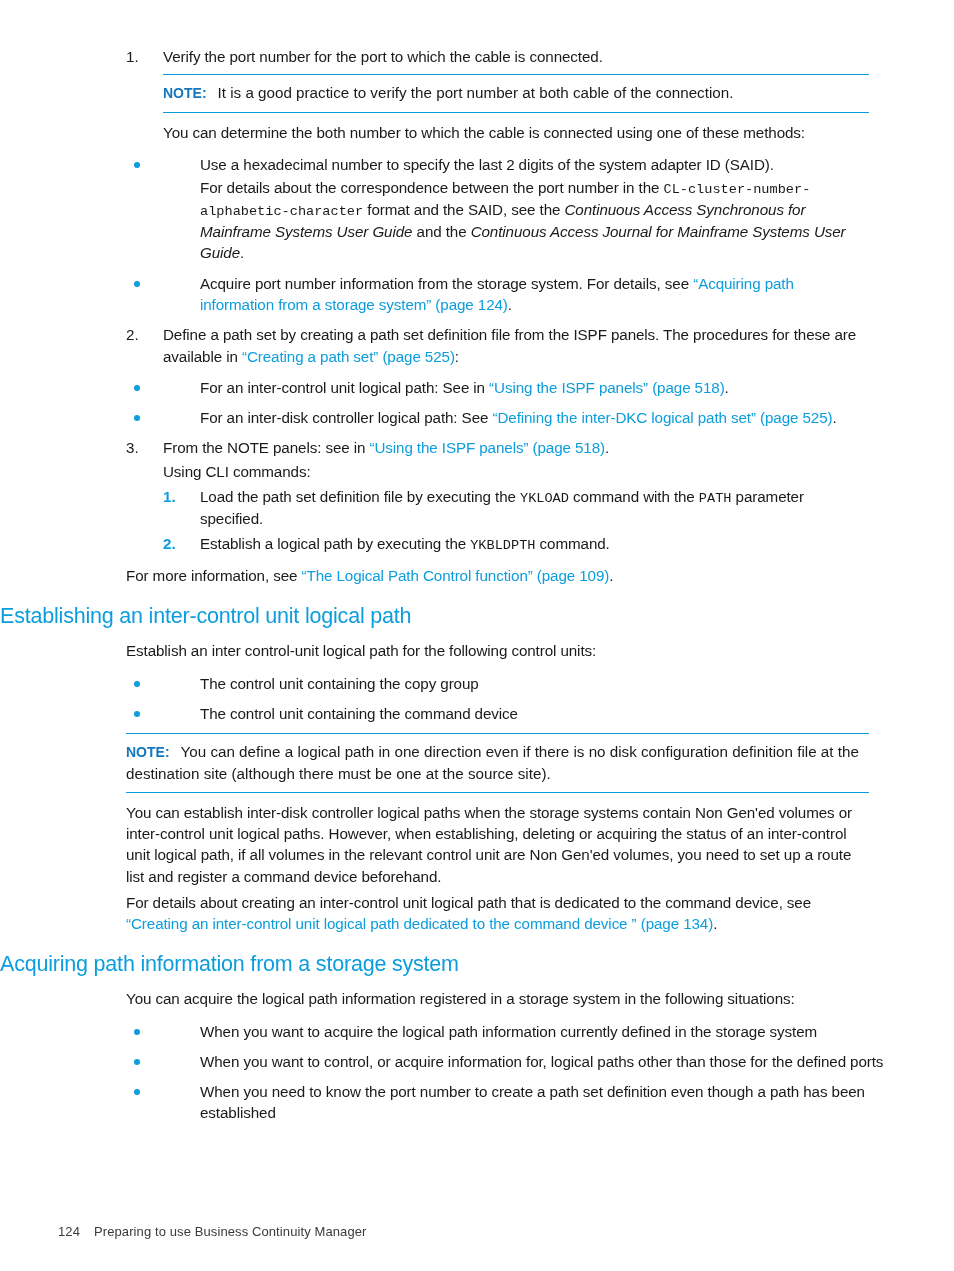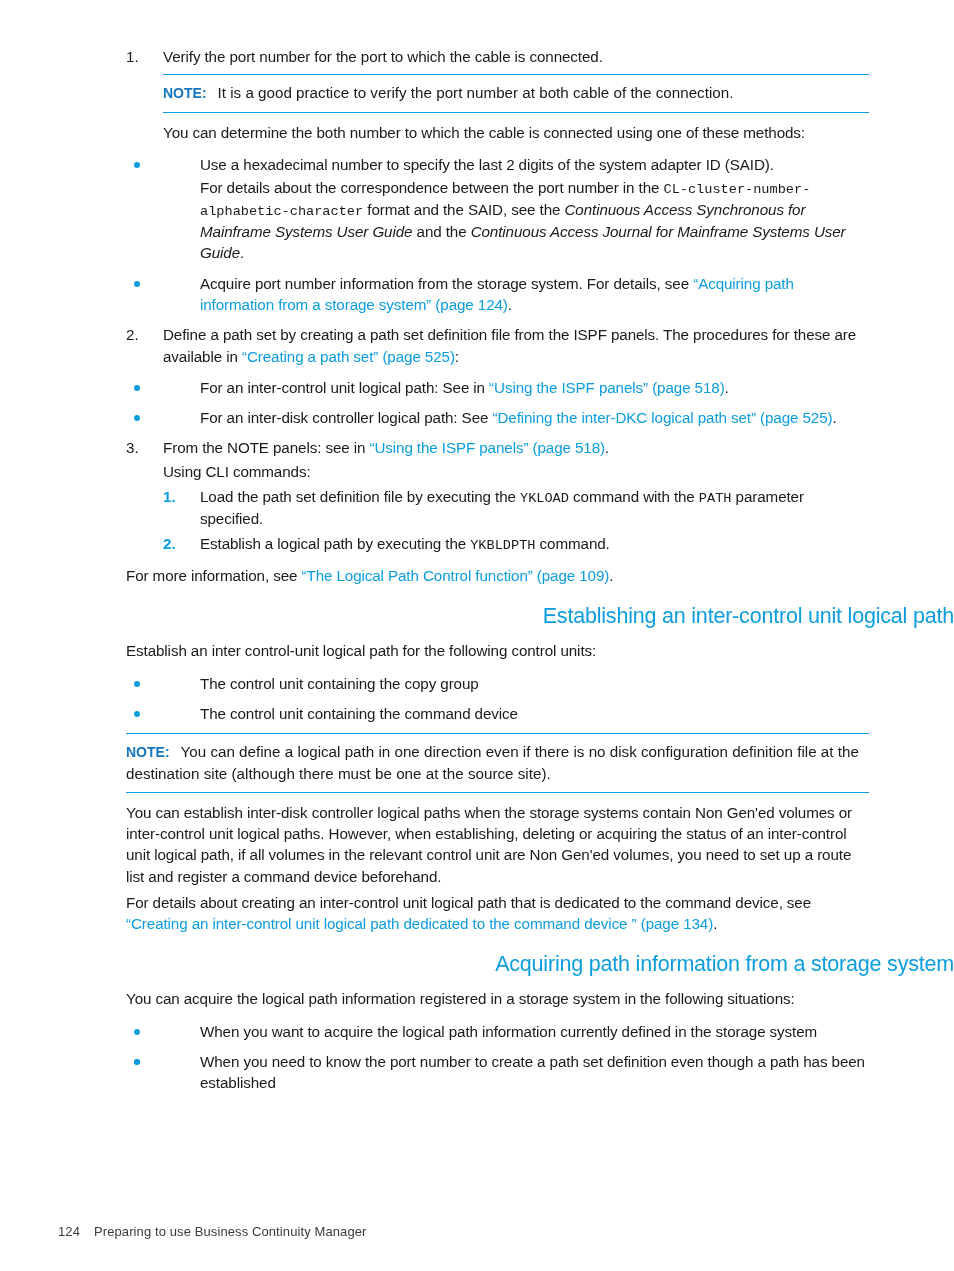--- a/index.html
+++ b/index.html
@@ -45,21 +45,20 @@
   .tight { margin-bottom: 2px; }
   .nospace { margin-bottom: 0; }
 
   h2.section-heading {
     color: #0b9ddd;
     font-size: 21.5px;
     font-weight: 400;
     line-height: 1.2;
     margin: 17px 0 11px 0;
     letter-spacing: -0.2px;
-    text-align: right;
   }
 
   a.xref, .xref {
     color: #0b9ddd;
     text-decoration: none;
   }
 
   code, .mono {
     font-family: "Liberation Mono", "DejaVu Sans Mono", monospace;
     font-size: 13.6px;
@@ -267,20 +266,23 @@
 
     <div class="bitem">
       <span class="bullet"></span>
       <div class="btext" style="width:715px;">
         <p class="para nospace">When you want to acquire the logical path information currently defined in the storage system</p>
       </div>
     </div>
 
     <div class="bitem">
       <span class="bullet"></span>
+      <div class="btext" style="width:700px;">
+        <p class="para nospace">When you want to control, or acquire information for, logical paths other than those for the defined ports</p>
+      </div>
     </div>
 
     <div class="bitem">
       <span class="bullet"></span>
       <div class="btext" style="width:700px;">
         <p class="para nospace">When you need to know the port number to create a path set definition even though a path has been established</p>
       </div>
     </div>
 
   </div>

